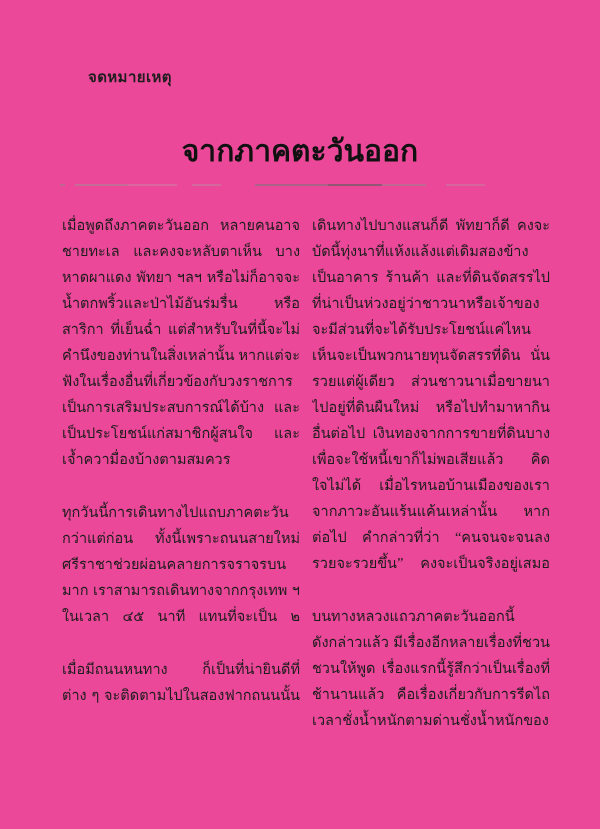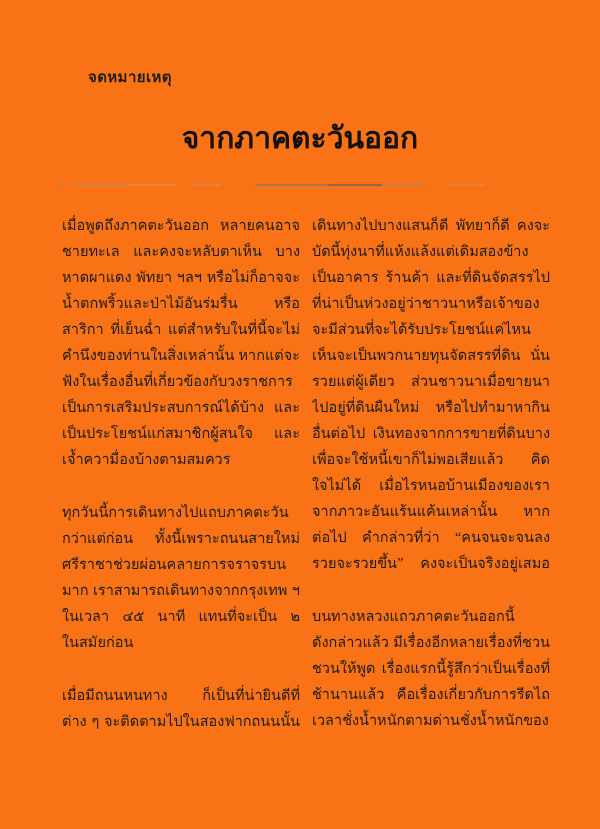--- a/index.html
+++ b/index.html
@@ -1,40 +1,40 @@
 <!DOCTYPE html>
 <html><head>
 <meta charset="utf-8">
 <style>
   html, body { margin: 0; padding: 0; background: #e8e8e6; }
   .page {
     position: relative;
     width: 600px;
     height: 829px;
     margin: 0 auto;
-    background: #f97316;
+    background: #ec4899;
     color: #1d1d1d;
     font-family: "Liberation Serif", "DejaVu Serif", serif;
     overflow: hidden;
     box-shadow: 0 0 4px rgba(0,0,0,.15);
   }
   .running-head {
     position: absolute;
     left: 88px;
     top: 65px;
     font-size: 15px;
     font-weight: bold;
     letter-spacing: .4px;
   }
   .title {
     position: absolute;
     top: 110px;
     left: 0;
     right: 0;
-    margin: 4px;
+    margin: 17px;
     text-align: center;
     font-size: 30px;
     font-weight: bold;
     color: #111;
   }
   .rule {
     position: absolute;
     top: 184px;
     left: 60px;
     width: 488px;
@@ -92,21 +92,20 @@
           <div class="line">เป็นการเสริมประสบการณ์ได้บ้าง และคิดว่าคงจะ</div>
           <div class="line">เป็นประโยชน์แก่สมาชิกผู้สนใจ และส่วนราชการ</div>
           <div class="line last">เจ้ำความื่องบ้างตามสมควร</div>
         </div>
         <div class="para">
           <div class="line">ทุกวันนี้การเดินทางไปแถบภาคตะวันออกสะดวก</div>
           <div class="line">กว่าแต่ก่อน ทั้งนี้เพราะถนนสายใหม่จากบางนาถึง</div>
           <div class="line">ศรีราชาช่วยผ่อนคลายการจราจรบนเส้นทางเดิมไป</div>
           <div class="line">มาก เราสามารถเดินทางจากกรุงเทพ ฯ ถึงชลบุรี</div>
           <div class="line">ในเวลา ๔๕ นาที แทนที่จะเป็น ๒ ชั่วโมงเหมือน</div>
-          <div class="line last">ในสมัยก่อน</div>
         </div>
         <div class="para">
           <div class="line">เมื่อมีถนนหนทาง ก็เป็นที่น่ายินดีที่ความเจริญ</div>
           <div class="line last">ต่าง ๆ จะติดตามไปในสองฟากถนนนั้น ท่านที่</div>
         </div>
       </div>
     <div class="col">
         <div class="para">
           <div class="line">เดินทางไปบางแสนก็ดี พัทยาก็ดี คงจะเห็นว่า</div>
           <div class="line">บัดนี้ทุ่งนาที่แห้งแล้งแต่เดิมสองข้างทางนั้นบัดนี้กลาย</div>

